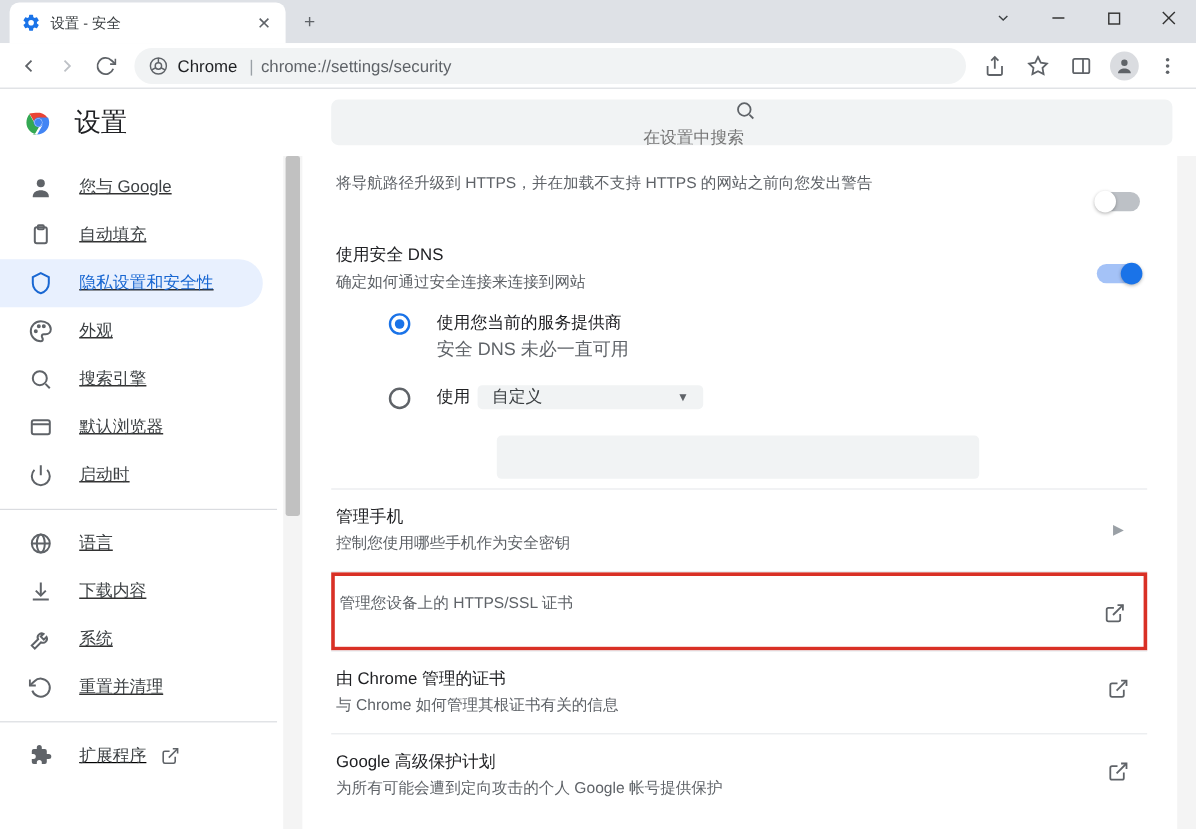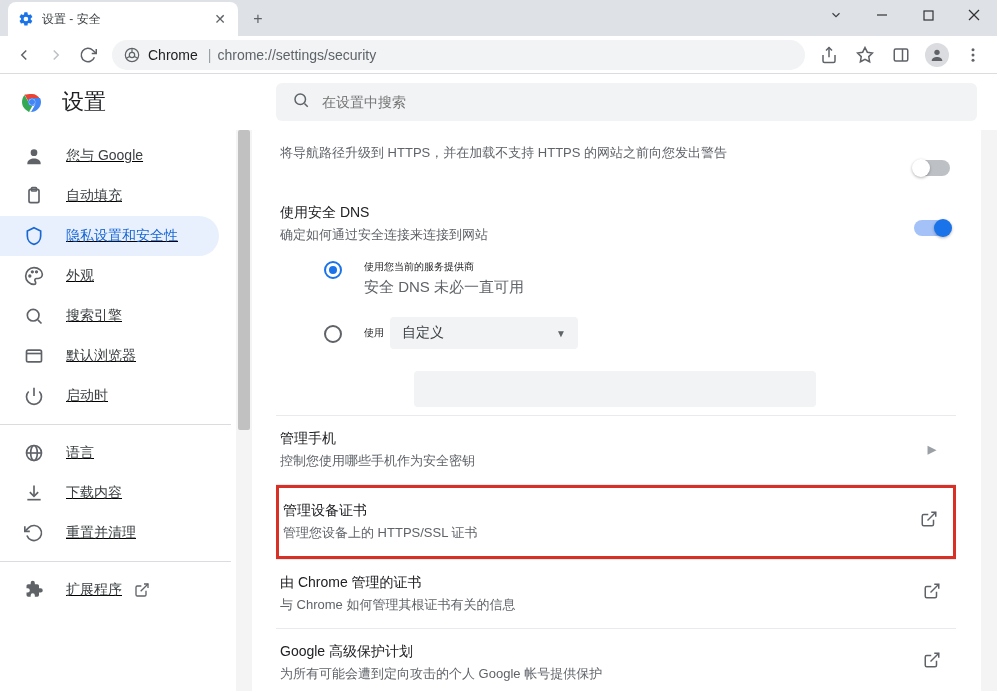--- a/index.html
+++ b/index.html
@@ -27,21 +27,21 @@
     .tb-right { display:flex; gap:4px; align-items:center; }
     .avatar-circle { width:24px; height:24px; border-radius:50%; background:#dadce0; display:flex; align-items:center; justify-content:center; }
 
     
     .content { display:flex; height: calc(691px - 36px - 38px); }
 
     
     .settings-header { position: relative; height: 56px; display:flex; align-items:center; padding:0 20px; }
     .g-logo { width:24px; height:24px; margin-right:18px; }
     .settings-title { font-size:22px; color:#202124; font-weight:400; }
-    .search-box { position:absolute; left:276px; right:20px; top:9px; height:38px; background:#f1f3f4; border-radius:6px; display:flex; align-items:center; padding:0 16px; }
+    .search-box { position:absolute; left:276px; right:20px; top:9px; height:38px; background:#f1f3f4; border-radius:6px; display:flex; align-items:center; padding:0 16px;flex-direction:column; }
     .search-icon { color:#5f6368; margin-right:12px; }
     .search-input { flex:1; border:none; background:none; outline:none; font-size:14px; color:#5f6368; }
     .settings-page { flex:1; display:flex; flex-direction:column; }
 
     
     .sidebar { width:232px; overflow-y:auto; padding-top:6px; border-right:1px solid transparent; position:relative;text-decoration:underline; }
     .sb-scroll-track { position:absolute; right:0; top:0; width:16px; height:100%; background:#f4f4f4; }
     .sb-scroll-thumb { position:absolute; right:2px; width:12px; background:#c1c1c1; border-radius:2px; }
     .sb-item { height:40px; display:flex; align-items:center; padding-left:24px; font-size:14px; color:#3c4043; border-radius:0 20px 20px 0; margin-right:12px; cursor:pointer; position:relative; z-index:1; }
     .sb-item.active { background:#e8f0fe; color:#1967d2; }
@@ -65,24 +65,24 @@
     .toggle { width:36px; height:16px; border-radius:8px; position:relative; margin-top:8px; }
     .toggle.off { background:#bdc1c6; }
     .toggle.off::after { content:''; position:absolute; width:18px; height:18px; background:#fff; border-radius:50%; left:-2px; top:-1px; box-shadow:0 1px 3px rgba(0,0,0,0.3); }
     .toggle.on { background:#a4c2f7; }
     .toggle.on::after { content:''; position:absolute; width:18px; height:18px; background:#1a73e8; border-radius:50%; right:-2px; top:-1px; box-shadow:0 1px 3px rgba(0,0,0,0.3); }
 
     .radio-row { display:flex; align-items:flex-start; padding:10px 0 10px 48px; }
     .radio { width:18px; height:18px; border:2px solid #5f6368; border-radius:50%; margin-right:22px; flex-shrink:0; position:relative; margin-top:1px; }
     .radio.selected { border-color:#1a73e8; }
     .radio.selected::after { content:''; position:absolute; width:8px; height:8px; background:#1a73e8; border-radius:50%; top:3px; left:3px; }
-    .radio-label { font-size:10px; color:#202124; }
+    .radio-label { font-size:14px; color:#202124; }
     .radio-sub { font-size:15px; color:#5f6368; margin-top:4px; }
 
-    .select { height:32px; min-width:188px; background:#f1f3f4; border-radius:4px; display:flex; align-items:center; padding:0 12px; font-size:14px; color:#3c4043; margin-left:6px; position:relative; }
+    .select { height:20px; min-width:188px; background:#f1f3f4; border-radius:4px; display:flex; align-items:center; padding:0 12px; font-size:14px; color:#3c4043; margin-left:6px; position:relative; }
     .select-caret { margin-left:auto; color:#5f6368; font-size:10px; padding-left:60px; }
     .custom-input-box { height:36px; background:#f1f3f4; border-radius:4px; margin-left:138px; margin-right:140px; margin-top:12px; margin-bottom:8px; }
 
     .highlighted { border:3px solid #d93025; }
 
     .arrow-right { font-size:18px; color:#9aa0a6; }
     .ext-icon { width:18px; height:18px; }
   </style>
 </head>
 <body>
@@ -298,20 +298,28 @@
                 <path d="M12 3v12"></path>
                 <polyline points="7 11 12 16 17 11"></polyline>
                 <line x1="4" y1="20" x2="20" y2="20"></line>
               </svg>
             </span>
           <span>下载内容</span>
         </div>
         <div class="sb-item">
           <span class="sb-icon">
               <svg width="20" height="20" viewBox="0 0 24 24" fill="none" stroke="#5f6368" stroke-width="2">
+                <path d="M14.7 6.3a4 4 0 0 0-5.4 5.4L3 18l3 3 6.3-6.3a4 4 0 0 0 5.4-5.4L15 12l-3-3 2.7-2.7z"></path>
+              </svg>
+            </span>
+          <span>系统</span>
+        </div>
+        <div class="sb-item">
+          <span class="sb-icon">
+              <svg width="20" height="20" viewBox="0 0 24 24" fill="none" stroke="#5f6368" stroke-width="2">
                 <polyline points="1 4 1 10 7 10"></polyline>
                 <path d="M3.51 15a9 9 0 1 0 2.13-9.36L1 10"></path>
               </svg>
             </span>
           <span>重置并清理</span>
         </div>
 
         <div class="sb-divider"></div>
 
         <div class="sb-item">
@@ -384,21 +392,20 @@
           </div>
           <div class="row-action">
               <span class="arrow-right">▸</span>
             </div>
         </div>
 
         <div class="sep"></div>
 
         <div class="row highlighted">
           <div class="row-content">
-            <div class="row-title">管理设备证书</div>
             <div class="row-sub">管理您设备上的 HTTPS/SSL 证书</div>
           </div>
           <div class="row-action">
             <span><svg class="ext-icon" viewBox="0 0 24 24" fill="none" stroke="#5f6368" stroke-width="2">
                   <path d="M18 13v6a2 2 0 0 1-2 2H5a2 2 0 0 1-2-2V8a2 2 0 0 1 2-2h6"></path>
                   <polyline points="15 3 21 3 21 9"></polyline>
                   <line x1="10" y1="14" x2="21" y2="3"></line>
                 </svg></span>
           </div>
         </div>

